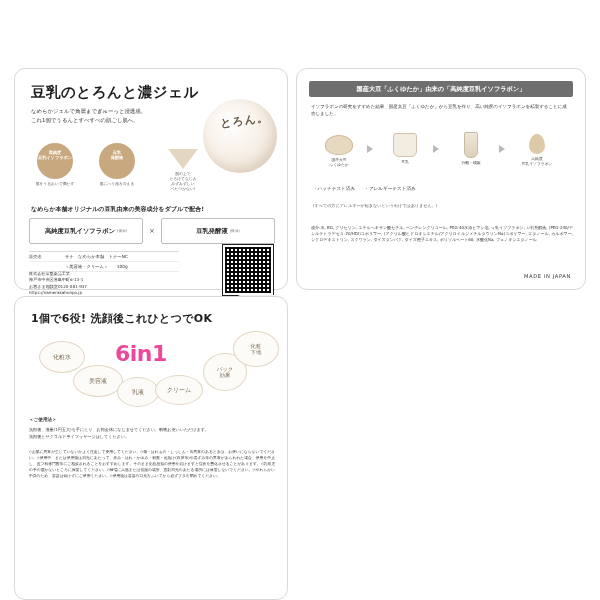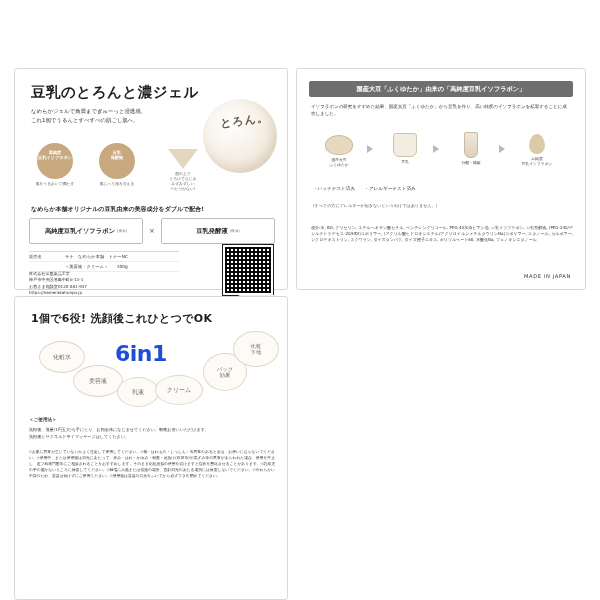--- a/index.html
+++ b/index.html
@@ -16,21 +16,21 @@
     height: 600px;
     background: #ffffff;
     overflow: hidden;
   }
 
   
   .panel {
     position: absolute;
     box-sizing: border-box;
     border: 1px solid #d8d8d8;
-    border-radius: 3px;
+    border-radius: 11px;
     background: #ffffff;
   }
   #panel-top-left   { left: 14px;  top: 68px;  width: 274px; height: 222px; }
   #panel-top-right  { left: 296px; top: 68px;  width: 290px; height: 222px; }
   #panel-bottom     { left: 14px;  top: 296px; width: 274px; height: 304px; }
 
   
   .t { color: #2b2b2b; }
 
   
@@ -205,21 +205,21 @@
     font-size: 5.2px; letter-spacing: 0.6px; color: #333;
   }
 
   
   #bt-title {
     position: absolute; left: 16px; top: 14px;
     font-size: 11px; font-weight: bold; color: #1e1e1e; letter-spacing: 0.3px;
   }
   #bt-6in1 {
     position: absolute; left: 100px; top: 44px;
-    font-size: 22px; font-weight: bold; color: #1d4ed8;
+    font-size: 22px; font-weight: bold; color: #ec4899;
     letter-spacing: -0.5px;
   }
   .bubble {
     position: absolute;
     border: 1px solid #e2d6c3;
     border-radius: 50%;
     background: #fdfbf8;
     color: #7a6a55;
     font-size: 6px;
     display: flex; align-items: center; justify-content: center;

